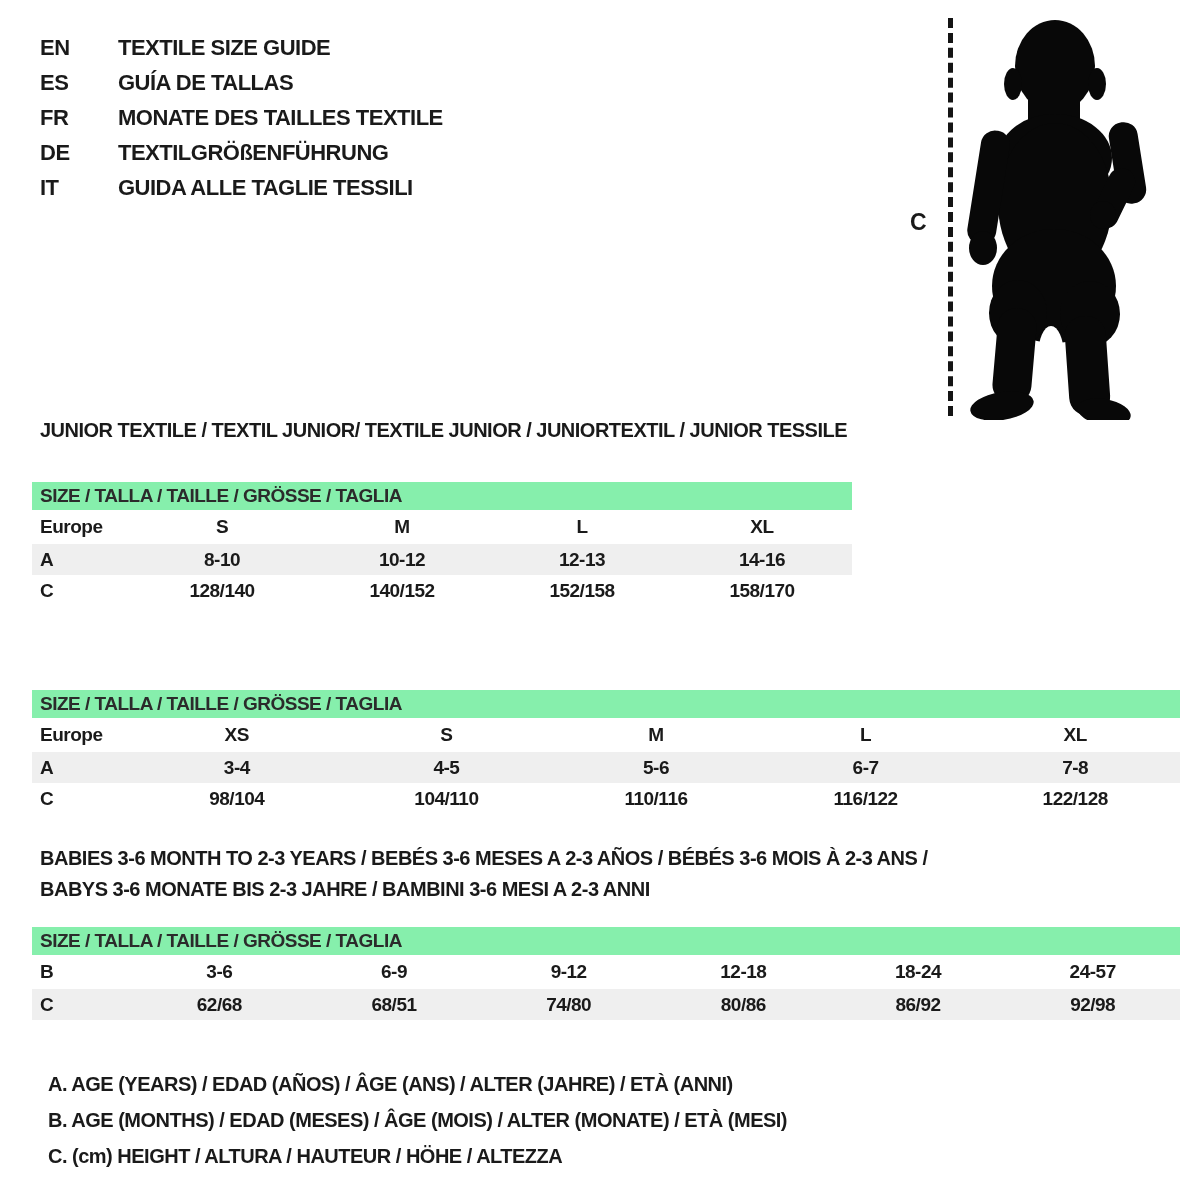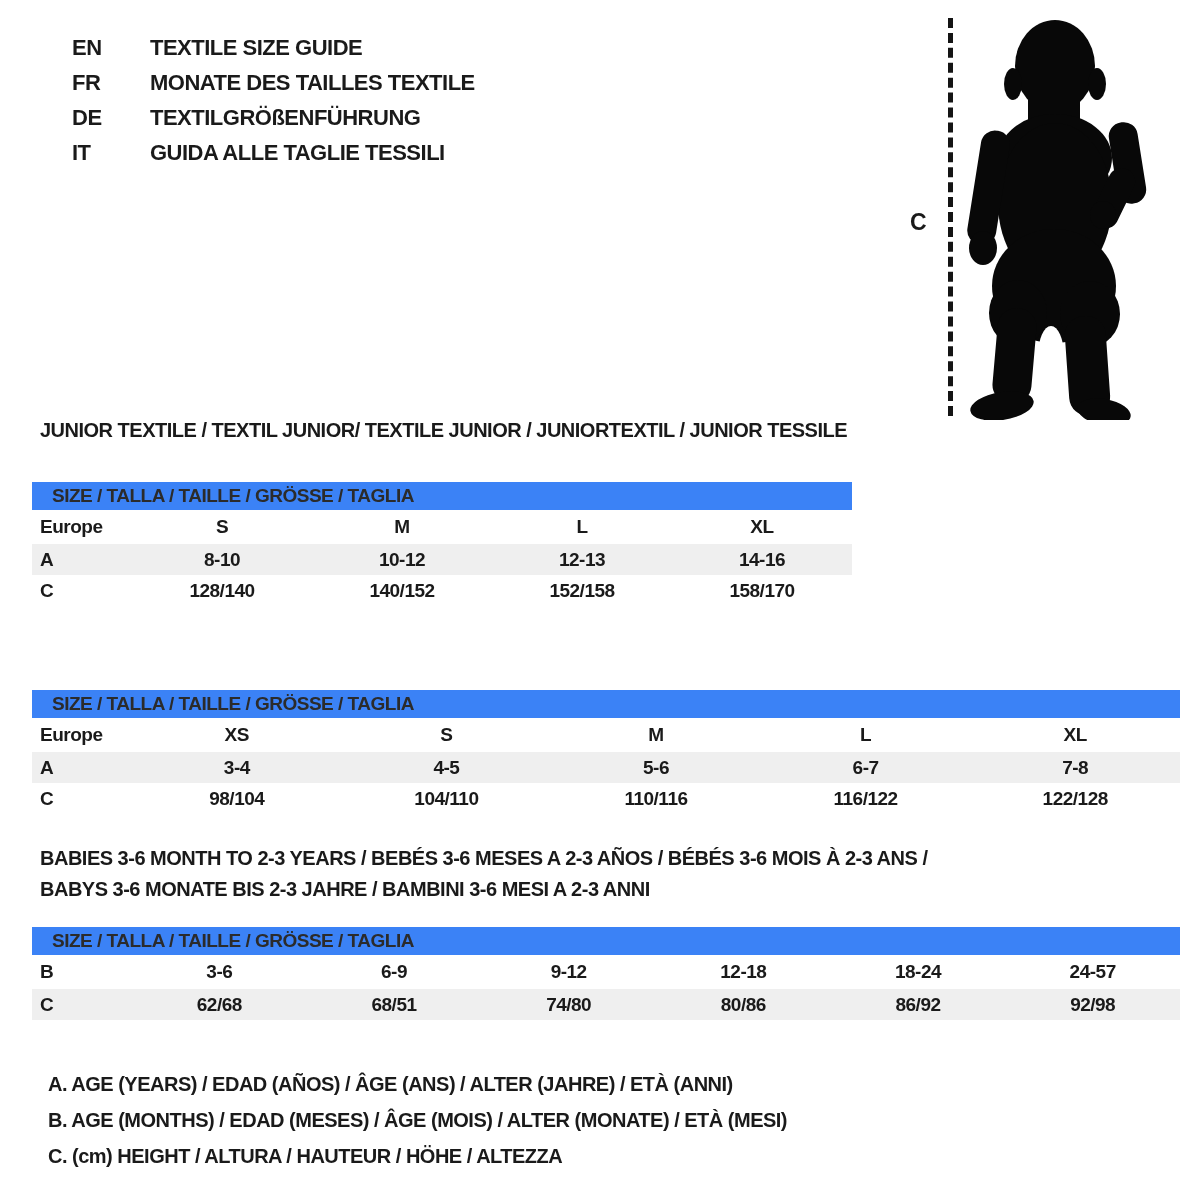--- a/index.html
+++ b/index.html
@@ -2,58 +2,62 @@
 <html><head>
 <meta charset="utf-8">
 <style>
   html,body{margin:0;padding:0;background:#fff;}
   .page{
     position:relative;width:1200px;height:1200px;background:#fff;overflow:hidden;
     font-family:"Liberation Sans", sans-serif;color:#1a1a1a;letter-spacing:-0.5px;
   }
   
   .lang-block{position:absolute;left:40px;top:30px;font-size:22px;font-weight:700;line-height:35px;}
-  .lang-row{display:flex;margin-left:32px;}
+  .lang-row{display:flex;}
   .lang-code{width:78px;flex:0 0 78px;}
   
   .measure-line{position:absolute;left:948px;top:18px;height:398px;width:0;border-left:5px dashed #141414;}
   .measure-label{position:absolute;left:910px;top:209px;font-size:23px;font-weight:700;}
   .toddler{position:absolute;left:966px;top:18px;width:184px;height:402px;}
   
   .section-title{position:absolute;left:40px;font-size:20px;font-weight:700;white-space:nowrap;}
   .t-junior{top:419px;}
   .t-children{top:636px;}
   .t-babies{top:843px;line-height:31px;}
   .sub{font-size:13px;vertical-align:-4px;letter-spacing:-0.3px;}
   
   .table{position:absolute;left:32px;}
   .tbl-junior{top:482px;width:820px;}
   .tbl-children{top:690px;width:1148px;}
   .tbl-babies{top:927px;width:1148px;}
-  .size-bar{height:28px;line-height:28px;background:#3b82f6;font-size:19px;font-weight:700;padding-left:20px;color:#2b2b2b;}
+  .size-bar{height:28px;line-height:28px;background:#86efac;font-size:19px;font-weight:700;padding-left:8px;color:#2b2b2b;}
   .row{display:grid;height:31px;line-height:31px;font-size:19px;font-weight:600;}
   .row-tall{height:34px;line-height:34px;}
   .tbl-junior .row{grid-template-columns:100px repeat(4,1fr);}
   .tbl-children .row{grid-template-columns:100px repeat(5,1fr);}
   .tbl-babies .row{grid-template-columns:100px repeat(6,1fr);}
   .cell{text-align:center;overflow:hidden;}
   .cell.lbl{text-align:left;padding-left:8px;}
   .shade{background:#efefef;}
   
   .legend{position:absolute;left:48px;top:1066px;font-size:20px;font-weight:700;line-height:36px;white-space:nowrap;}
 </style>
 </head>
 <body>
 
 <div class="page">
 
   <div class="lang-block">
     <div class="lang-row">
       <span class="lang-code">EN</span>
       <span class="lang-label">TEXTILE SIZE GUIDE</span>
+    </div>
+    <div class="lang-row">
+      <span class="lang-code">ES</span>
+      <span class="lang-label">GUÍA DE TALLAS</span>
     </div>
     <div class="lang-row">
       <span class="lang-code">FR</span>
       <span class="lang-label">MONATE DES TAILLES TEXTILE</span>
     </div>
     <div class="lang-row">
       <span class="lang-code">DE</span>
       <span class="lang-label">TEXTILGRÖßENFÜHRUNG</span>
     </div>
     <div class="lang-row">

